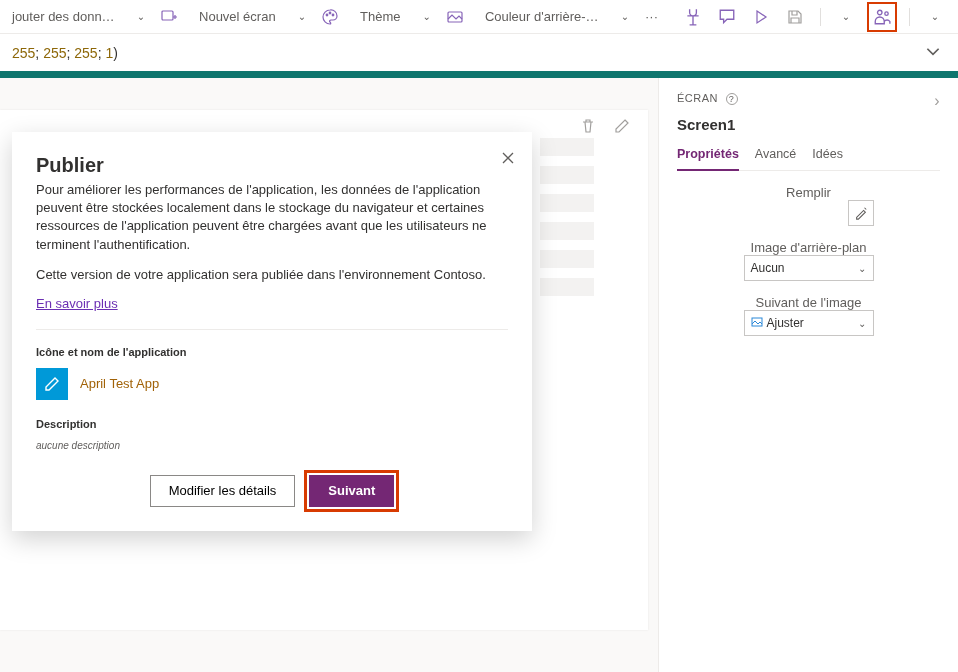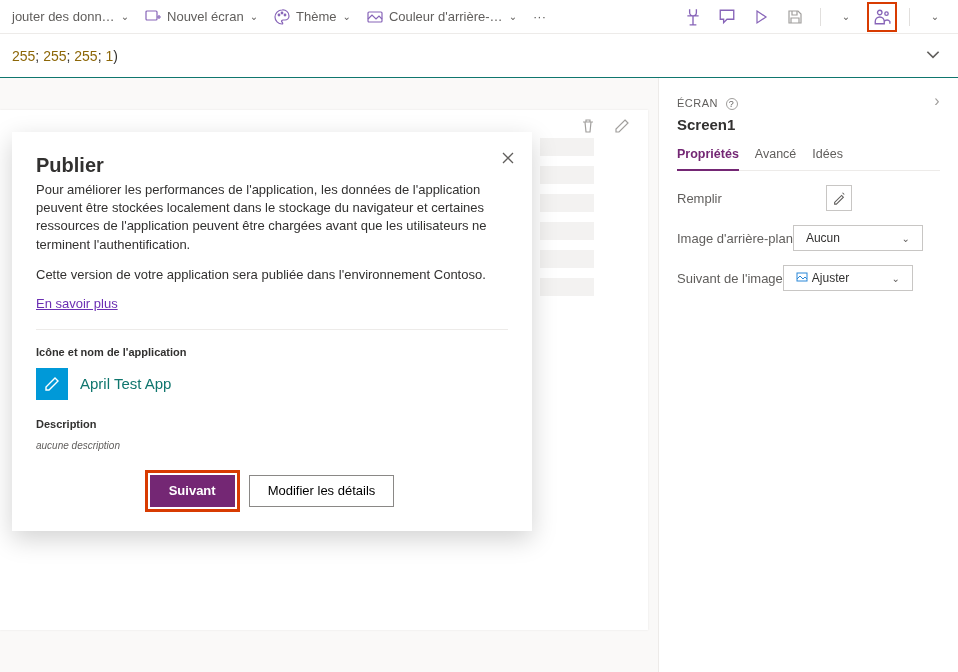--- a/index.html
+++ b/index.html
@@ -4,35 +4,35 @@
 <style>
   * { box-sizing: border-box; margin: 0; padding: 0; font-family: "Segoe UI", Arial, sans-serif; }
   body { width: 958px; height: 672px; background: #faf9f8; overflow: hidden; font-size: 13px; color: #323130; }
 
   
   .toolbar {
     height: 34px; background: #fff; display: flex; align-items: center;
     padding: 0 6px; border-bottom: 1px solid #edebe9; gap: 4px;
     color: #605e5c;
   }
-  .toolbar .tb-item { display: flex; align-items: center; gap: 6px; padding: 4px 6px; cursor: pointer; }
+  .toolbar .tb-item { display: flex; align-items: center; gap: 22px; padding: 4px 6px; cursor: pointer; }
   .toolbar .tb-icon { width: 16px; height: 16px; display: inline-flex; align-items:center; justify-content:center; }
   .toolbar .chev { font-size: 10px; color: #605e5c; }
   .toolbar .sep-flex { flex: 1; }
   .toolbar .right { display: flex; align-items:center; gap: 8px; padding-right: 4px; }
   .toolbar .right .icon-btn { width: 26px; height: 26px; display:flex; align-items:center; justify-content:center; cursor:pointer; }
   .toolbar .ellipsis { padding: 0 6px; color:#605e5c; }
   .teams-highlight { border: 2px solid #d83b01; padding: 2px; width: 30px; height: 30px; display:flex; align-items:center; justify-content:center;}
   .vline { width:1px; height:18px; background:#e1dfdd; margin: 0 4px;}
   .purpleStroke { stroke: #8764b8; }
   .greyStroke { stroke: #a19f9d; }
 
   
   .formula-bar {
-    height: 44px; background:#fff; border-bottom:1px solid #0f766e;
+    height: 44px; background:#fff; border-bottom:7px solid #0f766e;
     display:flex; align-items:center; padding: 0 12px; position:relative;
   }
   .formula-text { font-family: Consolas, monospace; font-size: 14px; }
   .formula-text .num { color: #8d6708; }
   .formula-expand { position:absolute; right:16px; }
 
   
   .main { display:flex; height: calc(672px - 34px - 44px); }
   .canvas-area { flex:1; background:#faf9f8; position:relative; padding: 0; }
   .right-panel { width: 300px; background:#fff; border-left:1px solid #edebe9; padding: 14px 18px 14px 18px; }
@@ -54,37 +54,37 @@
     box-shadow: 0 8px 24px rgba(0,0,0,0.18); padding: 22px 24px 24px 24px;
   }
   .dialog h2 { font-size: 20px; font-weight: 600; color:#323130; margin-bottom: 4px; }
   .dialog .close { position:absolute; right:16px; top:18px; cursor:pointer; }
   .dialog p { font-size: 13px; color:#323130; margin-bottom: 12px; line-height:1.4; }
   .dialog a.link { color:#6b2fb3; font-size:13px; }
   .dialog hr { border:none; border-top:1px solid #edebe9; margin: 18px 0 16px 0; }
   .dialog .section-label { font-weight:600; font-size:11px; margin-bottom:10px; }
   .dialog .app-row { display:flex; align-items:center; gap:12px; margin-bottom: 18px;}
   .dialog .app-icon { width:32px; height:32px; background:#0099d8; display:flex; align-items:center; justify-content:center; }
-  .dialog .app-name { color:#0f766e; font-size:15px; }
+  .dialog .app-name { color:#a16207; font-size:13px; }
   .dialog .desc-none { font-style: italic; color:#605e5c; font-size:10px; margin-top:6px;}
   .dialog .actions { display:flex; gap:14px; justify-content:center; margin-top: 24px;}
   .btn { height:32px; padding: 0 18px; font-size:13px; cursor:pointer; border:1px solid #8a8886; background:#fff; }
   .btn-primary { background:#742774; border-color:#742774; color:#fff; font-weight:600;}
   .btn-highlight { outline: 3px solid #d83b01; outline-offset: 2px; }
 
   
-  .rp-header { display:flex; align-items:flex-end; justify-content:space-between; color:#605e5c; font-size:11px; letter-spacing:0.5px; margin-bottom:6px;gap:16px;}
+  .rp-header { display:flex; align-items:flex-start; justify-content:space-between; color:#605e5c; font-size:11px; letter-spacing:0.5px; margin-bottom:6px;gap:16px;}
   .rp-header .help { display:inline-flex; width:12px;height:12px;border:1px solid #a19f9d;border-radius:50%; font-size:9px; align-items:center;justify-content:center; margin-left:4px;}
   .rp-title { font-size:15px; color:#323130; margin-bottom:14px;font-weight:bold;}
   .rp-tabs { display:flex; gap:16px; border-bottom:1px solid #edebe9; margin-bottom:14px;}
   .rp-tab { padding-bottom:8px; font-size:12.5px; color:#605e5c; cursor:pointer; }
   .rp-tab.active { color:#742774; border-bottom:2px solid #742774; font-weight:600; margin-bottom:-1px;}
-  .rp-row { display:flex; align-items:center; justify-content:flex-start; margin-bottom:14px; font-size:13px; color:#605e5c;}
+  .rp-row { display:flex; align-items:center; justify-content:center; margin-bottom:14px; font-size:13px; color:#605e5c;flex-direction:column;}
   .rp-row .control { width:130px; }
-  .select { height:26px; border:1px solid #c8c6c4; background:#fff; display:flex; align-items:center; padding:0 12px; font-size:12px; justify-content:space-between; cursor:pointer; color:#323130;}
+  .select { height:26px; border:1px solid #c8c6c4; background:#fff; display:flex; align-items:center; padding:0 6px; font-size:12px; justify-content:space-between; cursor:pointer; color:#323130;}
   .select .tiny-icon { width:12px;height:12px; display:inline-flex; margin-right:4px;}
   .wand-btn { width:26px;height:26px;border:1px solid #c8c6c4; display:flex;align-items:center;justify-content:center; cursor:pointer; background:#fff;}
   .chev-down-sm { font-size:10px; color:#605e5c;}
   .rp-chevron-big { font-size:16px; color:#a19f9d; }
 </style>
 </head>
 <body>
 
 <div class="toolbar">
   <div class="tb-item">
@@ -224,22 +224,22 @@
         <div class="app-icon">
           <svg width="16" height="16" viewBox="0 0 16 16" fill="none" stroke="#fff" stroke-width="1.4">
               <path d="M11 2l3 3L5 14H2v-3z"></path>
             </svg>
         </div>
         <div class="app-name">April Test App</div>
       </div>
       <div class="section-label">Description</div>
       <div class="desc-none">aucune description</div>
       <div class="actions">
+        <button class="btn">Modifier les détails</button>
         <button class="btn btn-primary btn-highlight">Suivant</button>
-        <button class="btn">Modifier les détails</button>
       </div>
     </div>
 
   </div>
 
   <div class="right-panel">
     <div class="rp-header">
       <span>
         <span>ÉCRAN</span>
         <span class="help">?</span>

